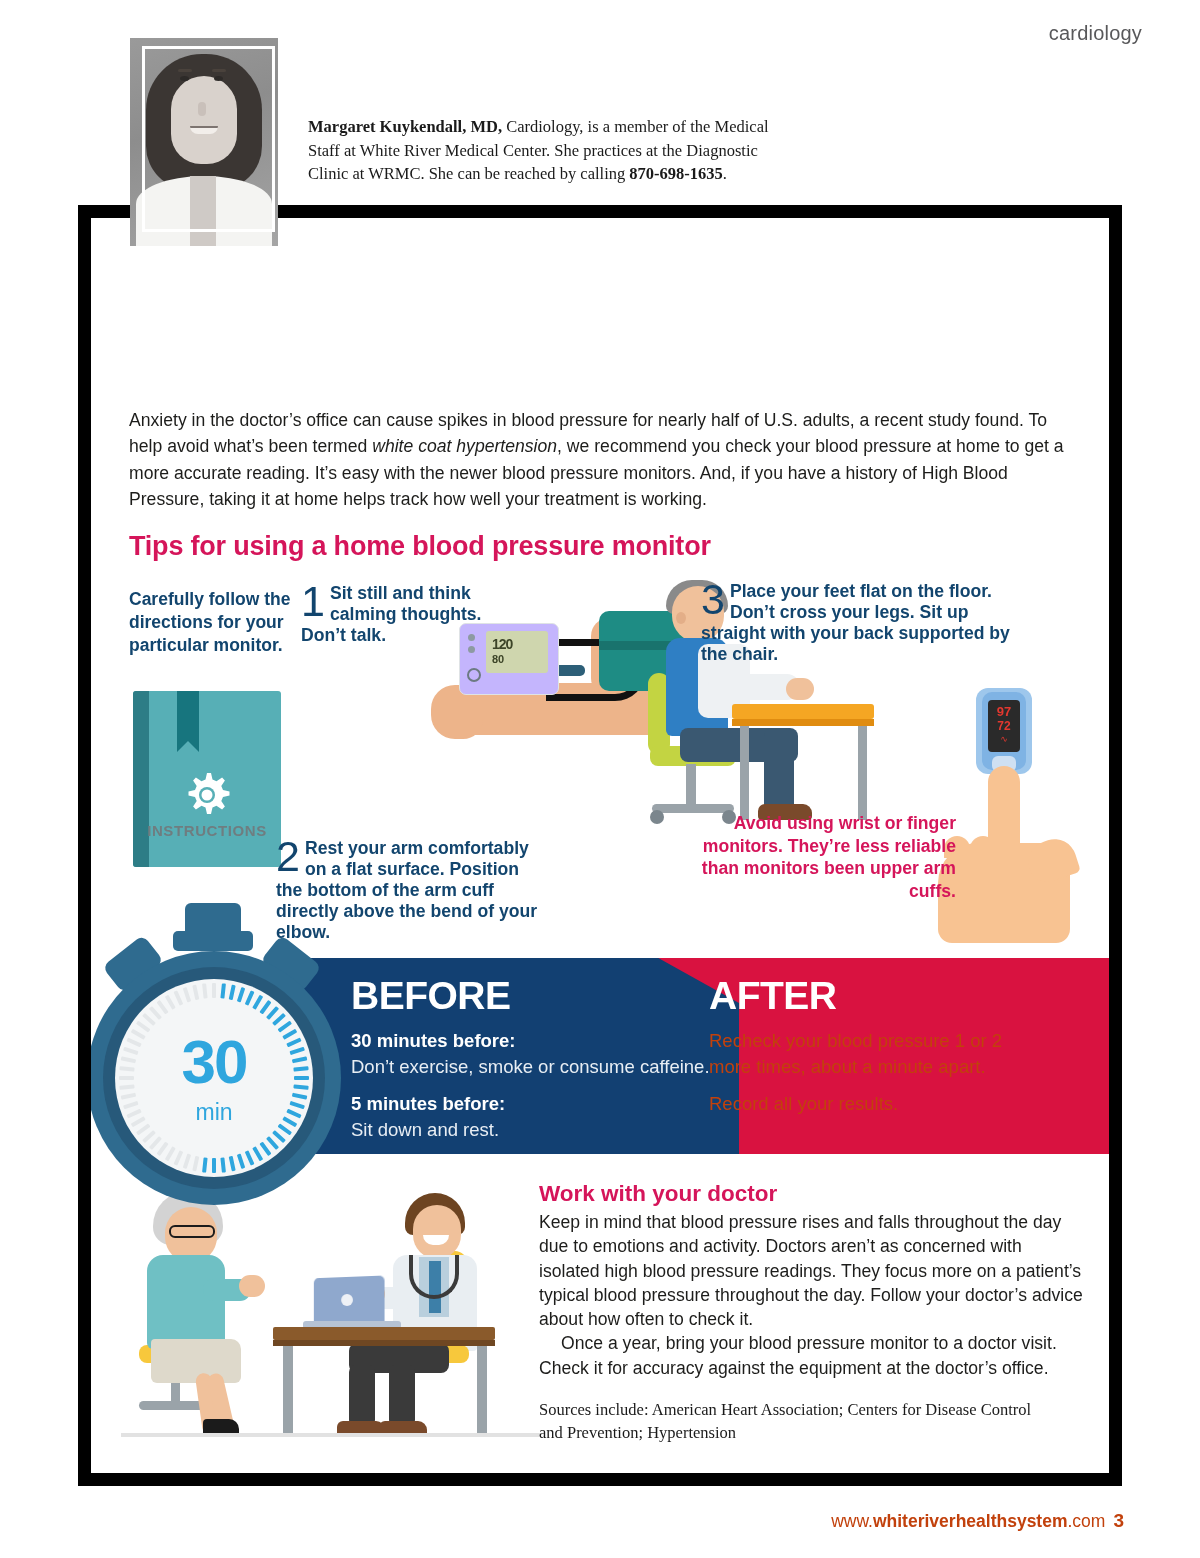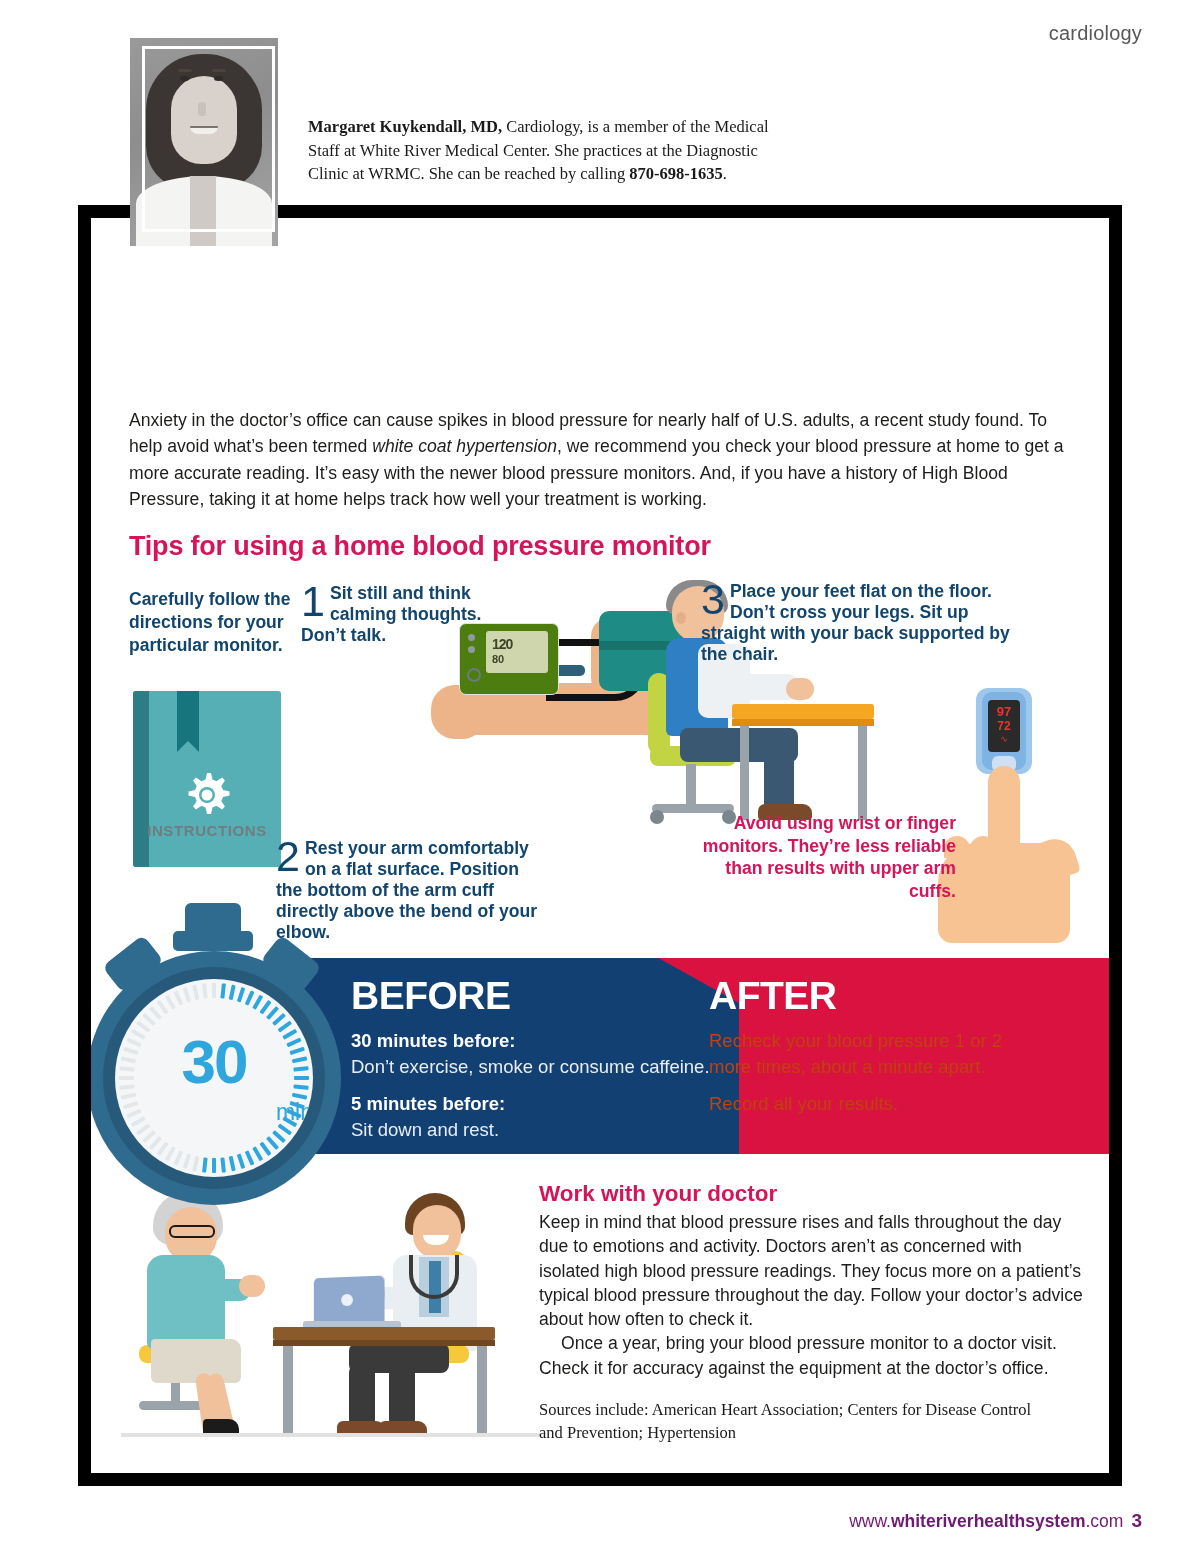--- a/index.html
+++ b/index.html
@@ -127,21 +127,21 @@
     font-size: 17.6px; line-height: 1.28;
   }
 
   
   .bp-illo { position:absolute; left:330px; top:395px; width:280px; height:185px; }
   .arm { position:absolute; left:28px; top:70px; width:215px; height:52px; background:#edb48a; border-radius:26px 6px 6px 26px;}
   .arm-upper{ position:absolute; left:170px; top:5px; width:95px; height:78px; background:#edb48a; border-radius:18px;}
   .cuff { position:absolute; left:178px; top:-2px; width:86px; height:80px; background:#1e8c84; border-radius:10px;}
   .cuff:after{content:'';position:absolute;left:0;top:30px;width:100%;height:9px;background:#19736d;}
   .hand { position:absolute; left:10px; top:72px; width:52px; height:54px; background:#edb48a; border-radius:24px 8px 20px 24px;}
-  .monitor { position:absolute; left:38px; top:10px; width:100px; height:72px; background:#4d7c0f; border-radius:7px; border:1px solid #dfe3e5;}
+  .monitor { position:absolute; left:38px; top:10px; width:100px; height:72px; background:#c4b5fd; border-radius:7px; border:1px solid #dfe3e5;}
   .monitor .screen{position:absolute; left:26px; top:7px; width:62px; height:42px; background:#cfd6ae; border-radius:3px;}
   .monitor .screen .d1{position:absolute;left:6px;top:5px;font-size:14px;color:#3c4427;font-weight:bold;letter-spacing:-1px;}
   .monitor .screen .d2{position:absolute;left:6px;top:22px;font-size:11px;color:#3c4427;font-weight:bold;}
   .monitor .btn{position:absolute;left:7px;top:44px;width:14px;height:14px;border:2px solid #6c7a82;border-radius:50%;}
   .monitor .led{position:absolute;left:8px;top:10px;width:7px;height:7px;background:#8d9aa2;border-radius:50%;}
   .monitor .led2{position:absolute;left:8px;top:22px;width:7px;height:7px;background:#8d9aa2;border-radius:50%;}
   .tube { position:absolute; left:125px; top:26px; width:100px; height:62px;
           border:7px solid #111; border-radius:0 60px 60px 0; border-left:none; background:transparent;}
   .tube2{ position:absolute; left:120px; top:52px; width:44px; height:11px; background:#2d5f78; border-radius:5px;}
 
@@ -202,21 +202,21 @@
   .watch { position:absolute; left:-22px; top:685px; width:290px; height:290px; z-index:8;}
   .w-top{position:absolute;left:116px;top:0;width:56px;height:34px;background:#2f6b8f;border-radius:6px;}
   .w-top2{position:absolute;left:104px;top:28px;width:80px;height:20px;background:#2f6b8f;border-radius:5px;}
   .w-knob-l{position:absolute;left:38px;top:44px;width:52px;height:34px;background:#2f6b8f;border-radius:8px;transform:rotate(-38deg);}
   .w-knob-r{position:absolute;left:196px;top:44px;width:52px;height:34px;background:#2f6b8f;border-radius:8px;transform:rotate(38deg);}
   .w-body{position:absolute;left:18px;top:48px;width:254px;height:254px;background:#2f6b8f;border-radius:50%;}
   .w-ring{position:absolute;left:34px;top:64px;width:222px;height:222px;background:#27597a;border-radius:50%;}
   .w-dial{position:absolute;left:46px;top:76px;width:198px;height:198px;background:#f4f6f7;border-radius:50%;overflow:hidden;}
   .tick{position:absolute;left:50%;top:4px;width:4px;height:15px;margin-left:-2px;transform-origin:2px 95px;border-radius:1px;}
   .w-num{position:absolute;left:0;right:0;top:52px;text-align:center;color:#2fa6de;font-size:62px;font-weight:bold;letter-spacing:-2px;line-height:1;}
-  .w-min{position:absolute;left:0;right:0;top:120px;text-align:right;color:#2fa6de;font-size:23px;}
+  .w-min{position:absolute;left:0;right:0;top:120px;text-align:center;color:#2fa6de;font-size:23px;}
 
   
   .dr-illo{ position:absolute; left:30px; top:965px; width:420px; height:260px;}
   
   .p-hair{position:absolute;left:32px;top:8px;width:70px;height:54px;background:#d3d3d3;border-radius:35px 35px 18px 18px;}
   .p-face{position:absolute;left:44px;top:24px;width:52px;height:56px;background:#f0c19b;border-radius:26px;}
   .p-glass{position:absolute;left:48px;top:42px;width:46px;height:13px;border:2px solid #1b1b1b;border-radius:6px;}
   .p-top{position:absolute;left:26px;top:72px;width:78px;height:94px;background:#6fc0c4;border-radius:16px 16px 6px 6px;}
   .p-arm{position:absolute;left:82px;top:96px;width:48px;height:22px;background:#6fc0c4;border-radius:11px;}
   .p-hand{position:absolute;left:118px;top:92px;width:26px;height:22px;background:#f0c19b;border-radius:11px;}
@@ -262,22 +262,22 @@
     font-size:17.6px; line-height:1.38; color:#1d1d1b;
   }
   .work-body p.indent{ text-indent: 22px; }
   .sources{
     position:absolute; left:448px; top:1180px; width:520px;
     font-family:"Liberation Serif", serif; font-size:16.5px; line-height:1.42; color:#1a1a1a;
   }
 
   
   .footer{
-    position:absolute; right:58px; bottom:26px;
-    font-size:17.5px; color:#701a75;
+    position:absolute; right:76px; bottom:26px;
+    font-size:17.5px; color:#c2410c;
   }
   .footer b{font-weight:bold;}
   .footer .pg{font-weight:bold; margin-left:8px; font-size:19px;}
 </style>
 </head>
 <body>
 
 <div class="page">
 
   <div class="dept-label">cardiology</div>
@@ -387,21 +387,21 @@
     </div>
     <div class="step" id="step2">
       <span class="num">2</span>
       <span class="txt">Rest your arm comfortably on a flat surface. Position the bottom of the arm cuff directly above the bend of your elbow.</span>
     </div>
     <div class="step" id="step3">
       <span class="num">3</span>
       <span class="txt">Place your feet flat on the floor. Don’t cross your legs. Sit up straight with your back supported by the chair.</span>
     </div>
 
-    <div class="warning">Avoid using wrist or finger monitors. They’re less reliable than results with upper arm cuffs.</div>
+    <div class="warning">Avoid using wrist or finger monitors. They’re less reliable than monitors been upper arm cuffs.</div>
 
     <div class="band">
       <div class="band-after"></div>
       <div class="band-before-shape"></div>
 
       <div class="before-txt">
         <div class="band-title">BEFORE</div>
         <div class="bt-block">
           <div class="bt-line"><b>30 minutes before:</b></div>
           <div class="bt-line">Don’t exercise, smoke or consume caffeine.</div>

